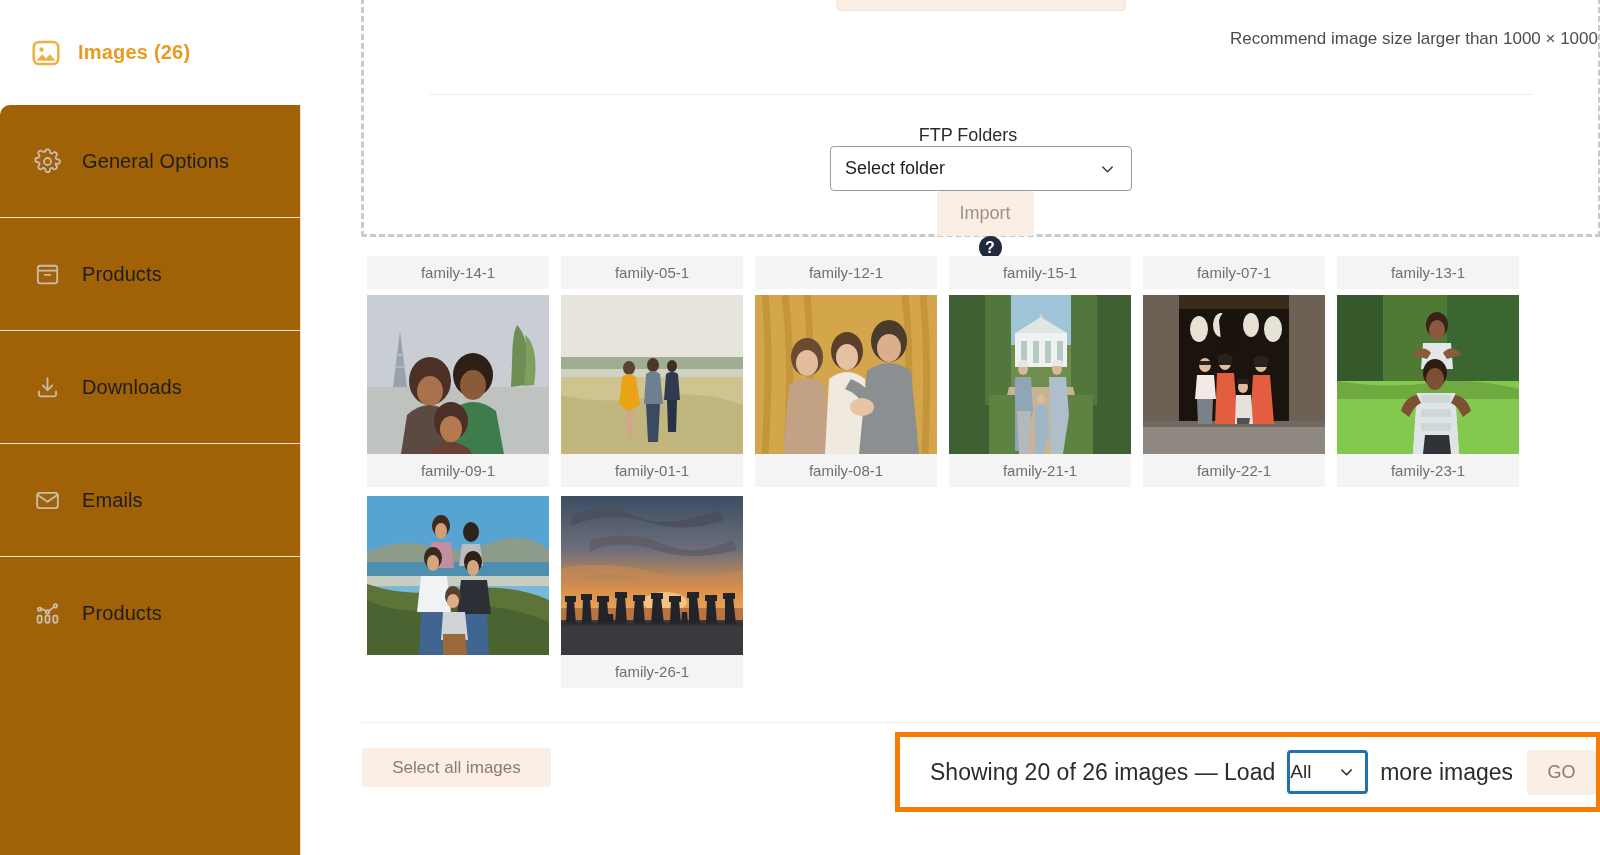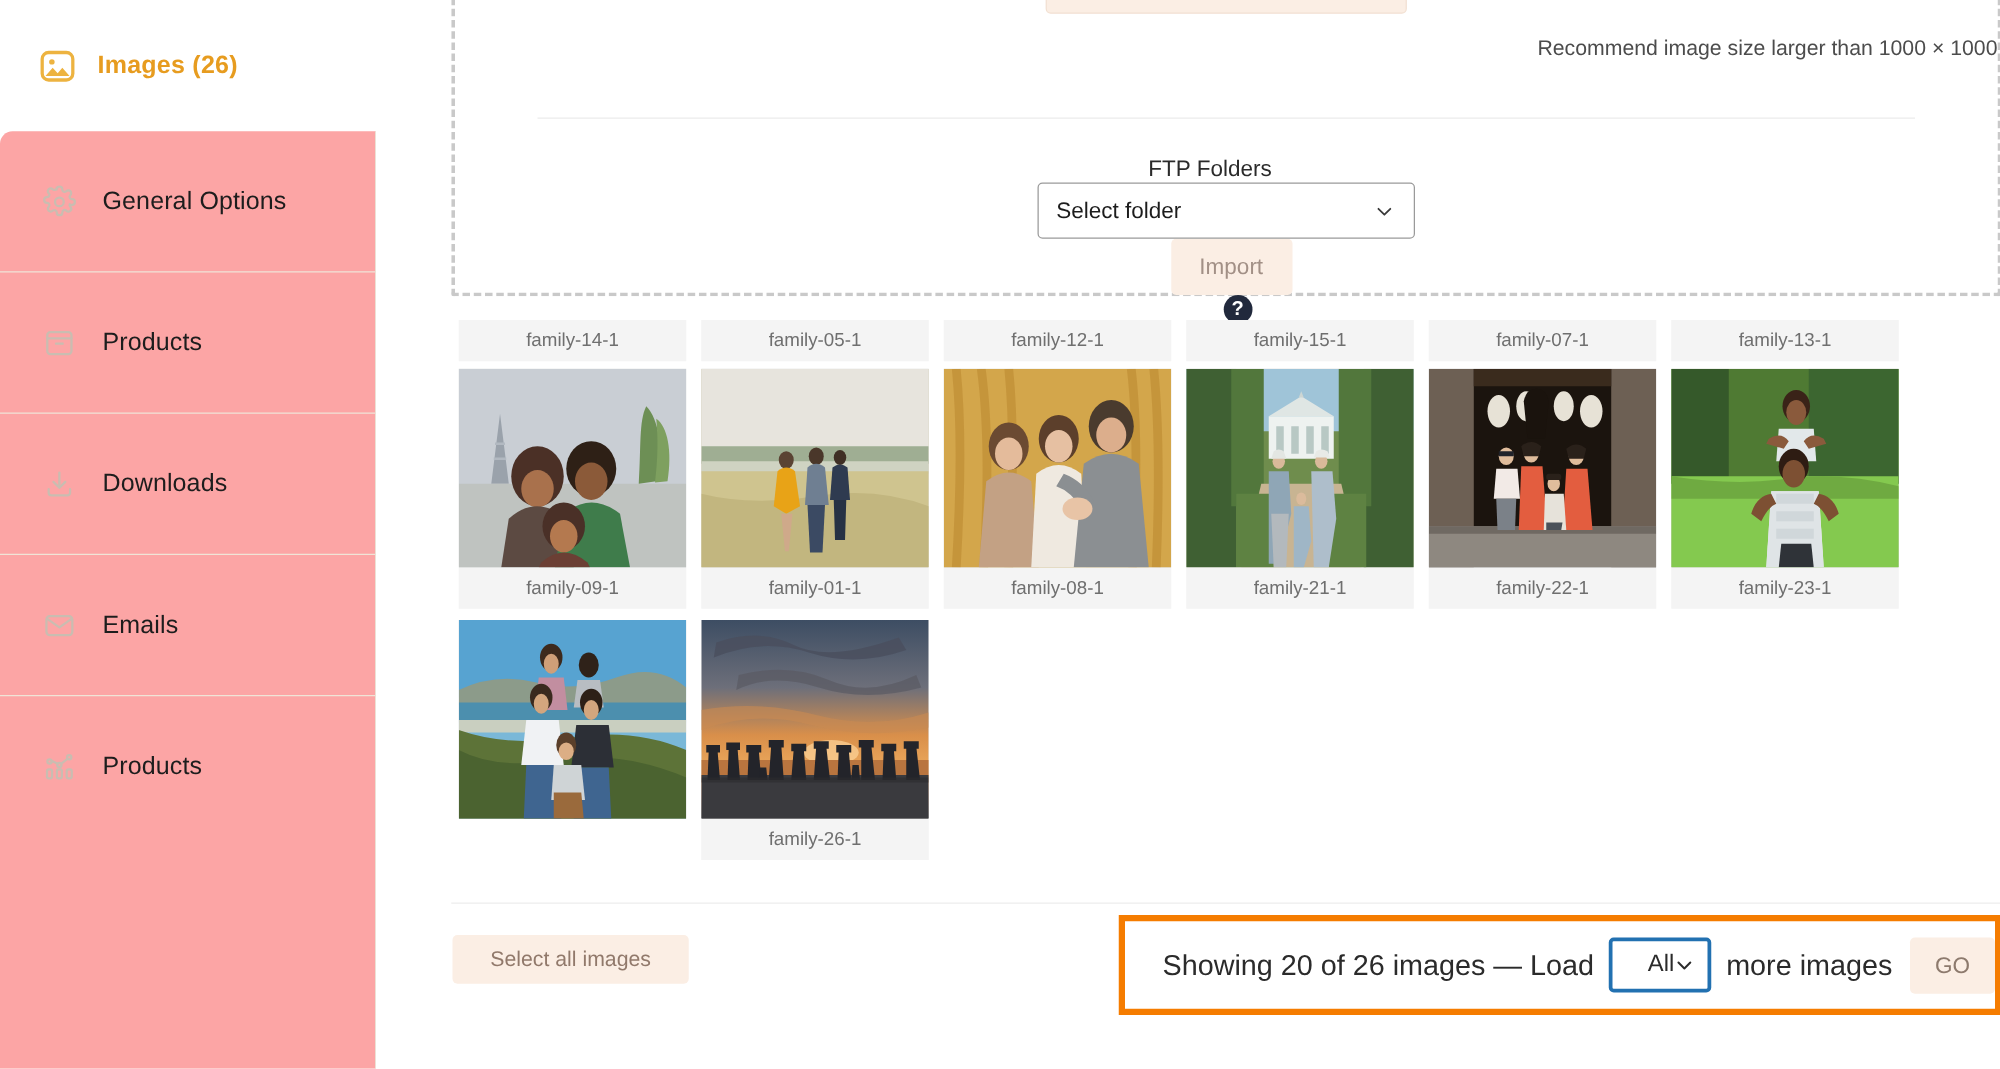--- a/index.html
+++ b/index.html
@@ -45,21 +45,21 @@
     font-weight: bold;
     color: #e79c1f;
     letter-spacing: .2px;
   }
 
   .sidebar-panel {
     position: absolute;
     left: 0; top: 105px;
     width: 301px;
     height: 750px;
-    background: #fca5a5;
+    background: #a16207;
     border-top-left-radius: 10px;
     border-right: 1px solid #ece1d5;
   }
   .nav-item {
     height: 113px;
     display: flex;
     align-items: center;
     padding-left: 32px;
     border-bottom: 1px solid #f0e4d7;
     cursor: pointer;
@@ -256,21 +256,21 @@
   }
   .load-select {
     position: relative;
     margin: 0 12px;
     width: 85px; height: 44px;
     border: 3px solid #2271b1;
     border-radius: 4px;
     background: #ffffff;
     display: flex;
     align-items: center;
-    padding-left: 28px;
+    padding-left: 0;
     font-size: 19px;
     color: #2b2b2b;
     cursor: pointer;
   }
   .load-select .chev {
     position: absolute;
     right: 9px; top: 50%;
     transform: translateY(-50%);
     display: flex;
     color: #2b2b2b;

